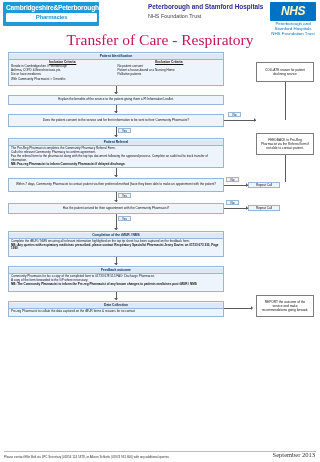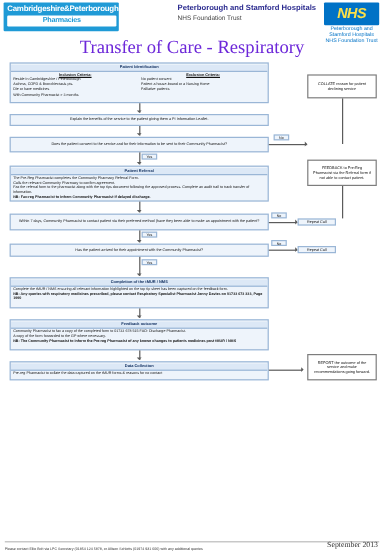--- a/index.html
+++ b/index.html
@@ -29,33 +29,33 @@
     margin-top:2px;height:9px;background:#ffffff;border-radius:1px;
     color:#1f9ad6;font-size:6px;line-height:9px;text-align:center;font-weight:bold;
   }
   .hosp{
     position:absolute;left:148px;top:3px;width:118px;
     font-size:6.4px;font-weight:bold;color:#2b2b8f;line-height:8px;text-align:left;
   }
   .hosp .sub{font-size:5.4px;font-weight:normal;color:#444;margin-top:1px;}
   .nhslogo{
     position:absolute;right:4px;top:2px;width:46px;height:19px;
-    background:#0072c6;color:#fde047;border-radius:1px;
+    background:#0072c6;color:#fef9c3;border-radius:1px;
     font-size:12px;font-weight:bold;font-style:italic;
     letter-spacing:-0.5px;text-align:center;line-height:19px;
   }
   .nhstext{
     position:absolute;right:4px;top:21px;width:46px;
     font-size:4.4px;color:#0072c6;text-align:center;line-height:5px;
   }
 
   
   .title{
     position:absolute;left:0;top:31px;width:320px;
-    text-align:center;font-size:15.5px;color:#6d28d9;
+    text-align:center;font-size:15.5px;color:#be185d;
     font-family:"Liberation Serif", serif;
   }
 
   
   .box{
     position:absolute;
     background:#eef4fb;
     border:0.6px solid #9ab6d6;
     box-sizing:border-box;
     font-size:3.05px;

